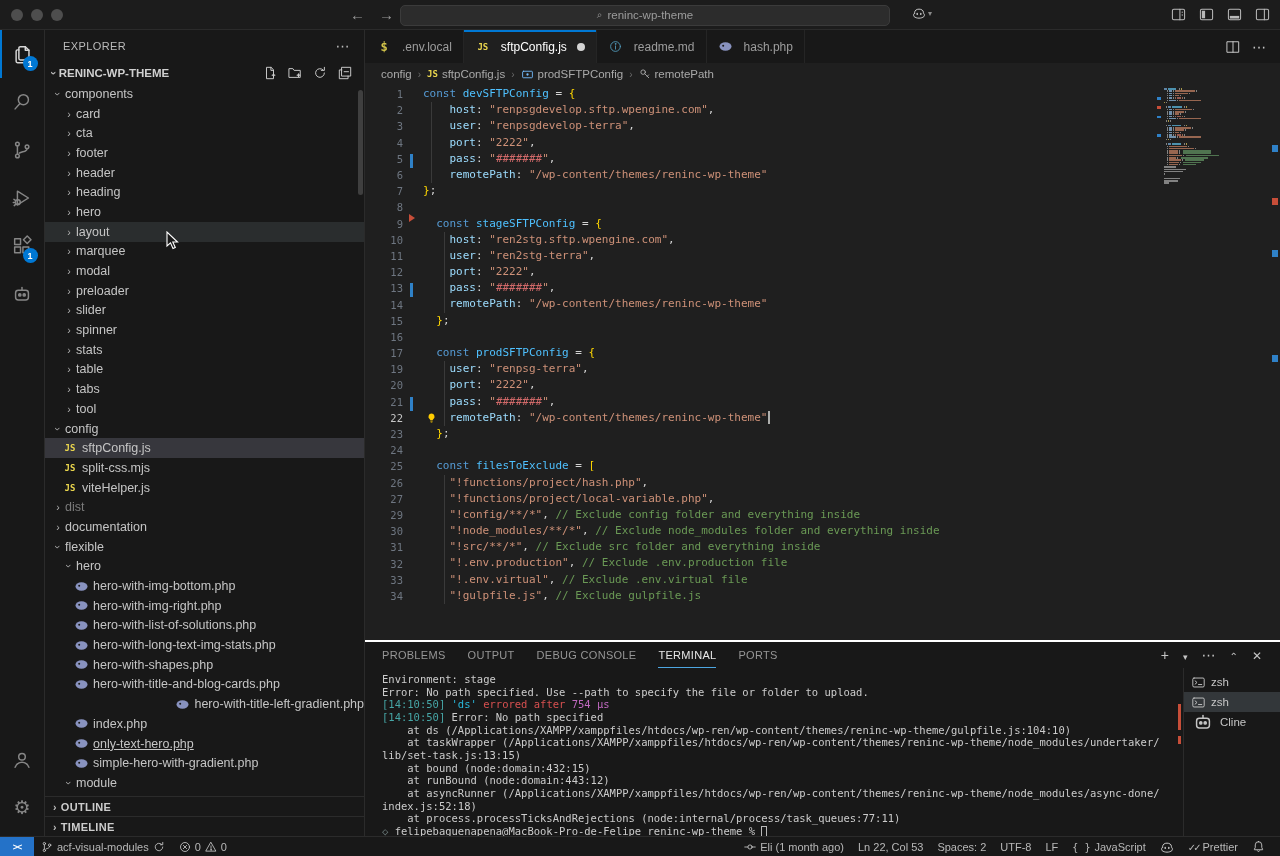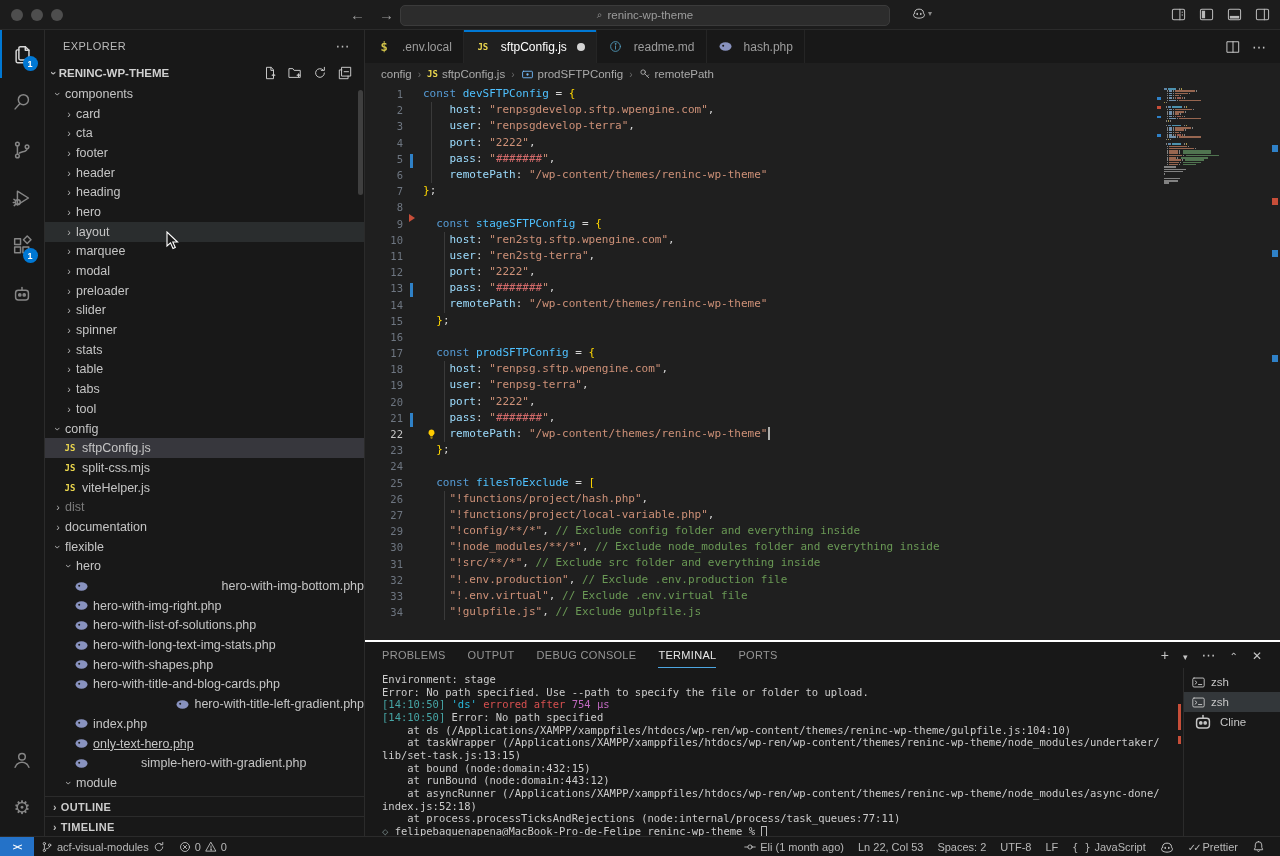--- a/index.html
+++ b/index.html
@@ -378,21 +378,21 @@
             <span class="tlabel">documentation</span>
           </div>
           <div class="trow" style="padding-left: 6px;">
             <span class="chev open">›</span>
             <span class="tlabel">flexible</span>
           </div>
           <div class="trow" style="padding-left: 17px;">
             <span class="chev open">›</span>
             <span class="tlabel">hero</span>
           </div>
-          <div class="trow" style="padding-left: 28px; justify-content: space-between;">
+          <div class="trow" style="padding-left: 28px;">
             <span class="ficon">
               <svg width="13" height="9" viewBox="0 0 13 9">
                 <ellipse cx="6.5" cy="4.5" rx="6" ry="4.2" fill="#8892bf"></ellipse>
                 <circle cx="4.2" cy="3.8" r="1" fill="#181818"></circle>
               </svg>
             </span>
             <span class="tlabel">hero-with-img-bottom.php</span>
           </div>
           <div class="trow" style="padding-left: 28px;">
             <span class="ficon">
@@ -459,21 +459,21 @@
           </div>
           <div class="trow" style="padding-left: 28px; text-decoration: underline;">
             <span class="ficon">
               <svg width="13" height="9" viewBox="0 0 13 9">
                 <ellipse cx="6.5" cy="4.5" rx="6" ry="4.2" fill="#8892bf"></ellipse>
                 <circle cx="4.2" cy="3.8" r="1" fill="#181818"></circle>
               </svg>
             </span>
             <span class="tlabel">only-text-hero.php</span>
           </div>
-          <div class="trow" style="padding-left: 28px; gap: 48px;">
+          <div class="trow" style="padding-left: 28px;">
             <span class="ficon">
               <svg width="13" height="9" viewBox="0 0 13 9">
                 <ellipse cx="6.5" cy="4.5" rx="6" ry="4.2" fill="#8892bf"></ellipse>
                 <circle cx="4.2" cy="3.8" r="1" fill="#181818"></circle>
               </svg>
             </span>
             <span class="tlabel">simple-hero-with-gradient.php</span>
           </div>
           <div class="trow" style="padding-left: 17px;">
             <span class="chev open">›</span>
@@ -632,24 +632,20 @@
               <span class="gutter">15</span>
               <pre><span class="tk-o">  </span><span class="tk-b">}</span><span class="tk-o">;</span></pre>
             </div>
             <div class="cline">
               <span class="gutter">16</span>
               <pre></pre>
             </div>
             <div class="cline">
               <span class="gutter">17</span>
               <pre><span class="tk-o">  </span><span class="tk-k">const </span><span class="tk-v">prodSFTPConfig</span><span class="tk-o"> = </span><span class="tk-b">{</span></pre>
-            </div>
-            <div class="cline g2">
-              <span class="gutter">18</span>
-              <pre><span class="tk-o">    </span><span class="tk-p">host</span><span class="tk-o">: </span><span class="tk-s">"renpsg.sftp.wpengine.com"</span><span class="tk-o">,</span></pre>
             </div>
             <div class="cline g2">
               <span class="gutter">19</span>
               <pre><span class="tk-o">    </span><span class="tk-p">user</span><span class="tk-o">: </span><span class="tk-s">"renpsg-terra"</span><span class="tk-o">,</span></pre>
             </div>
             <div class="cline g2">
               <span class="gutter">20</span>
               <pre><span class="tk-o">    </span><span class="tk-p">port</span><span class="tk-o">: </span><span class="tk-s">"2222"</span><span class="tk-o">,</span></pre>
             </div>
             <div class="cline g2">

